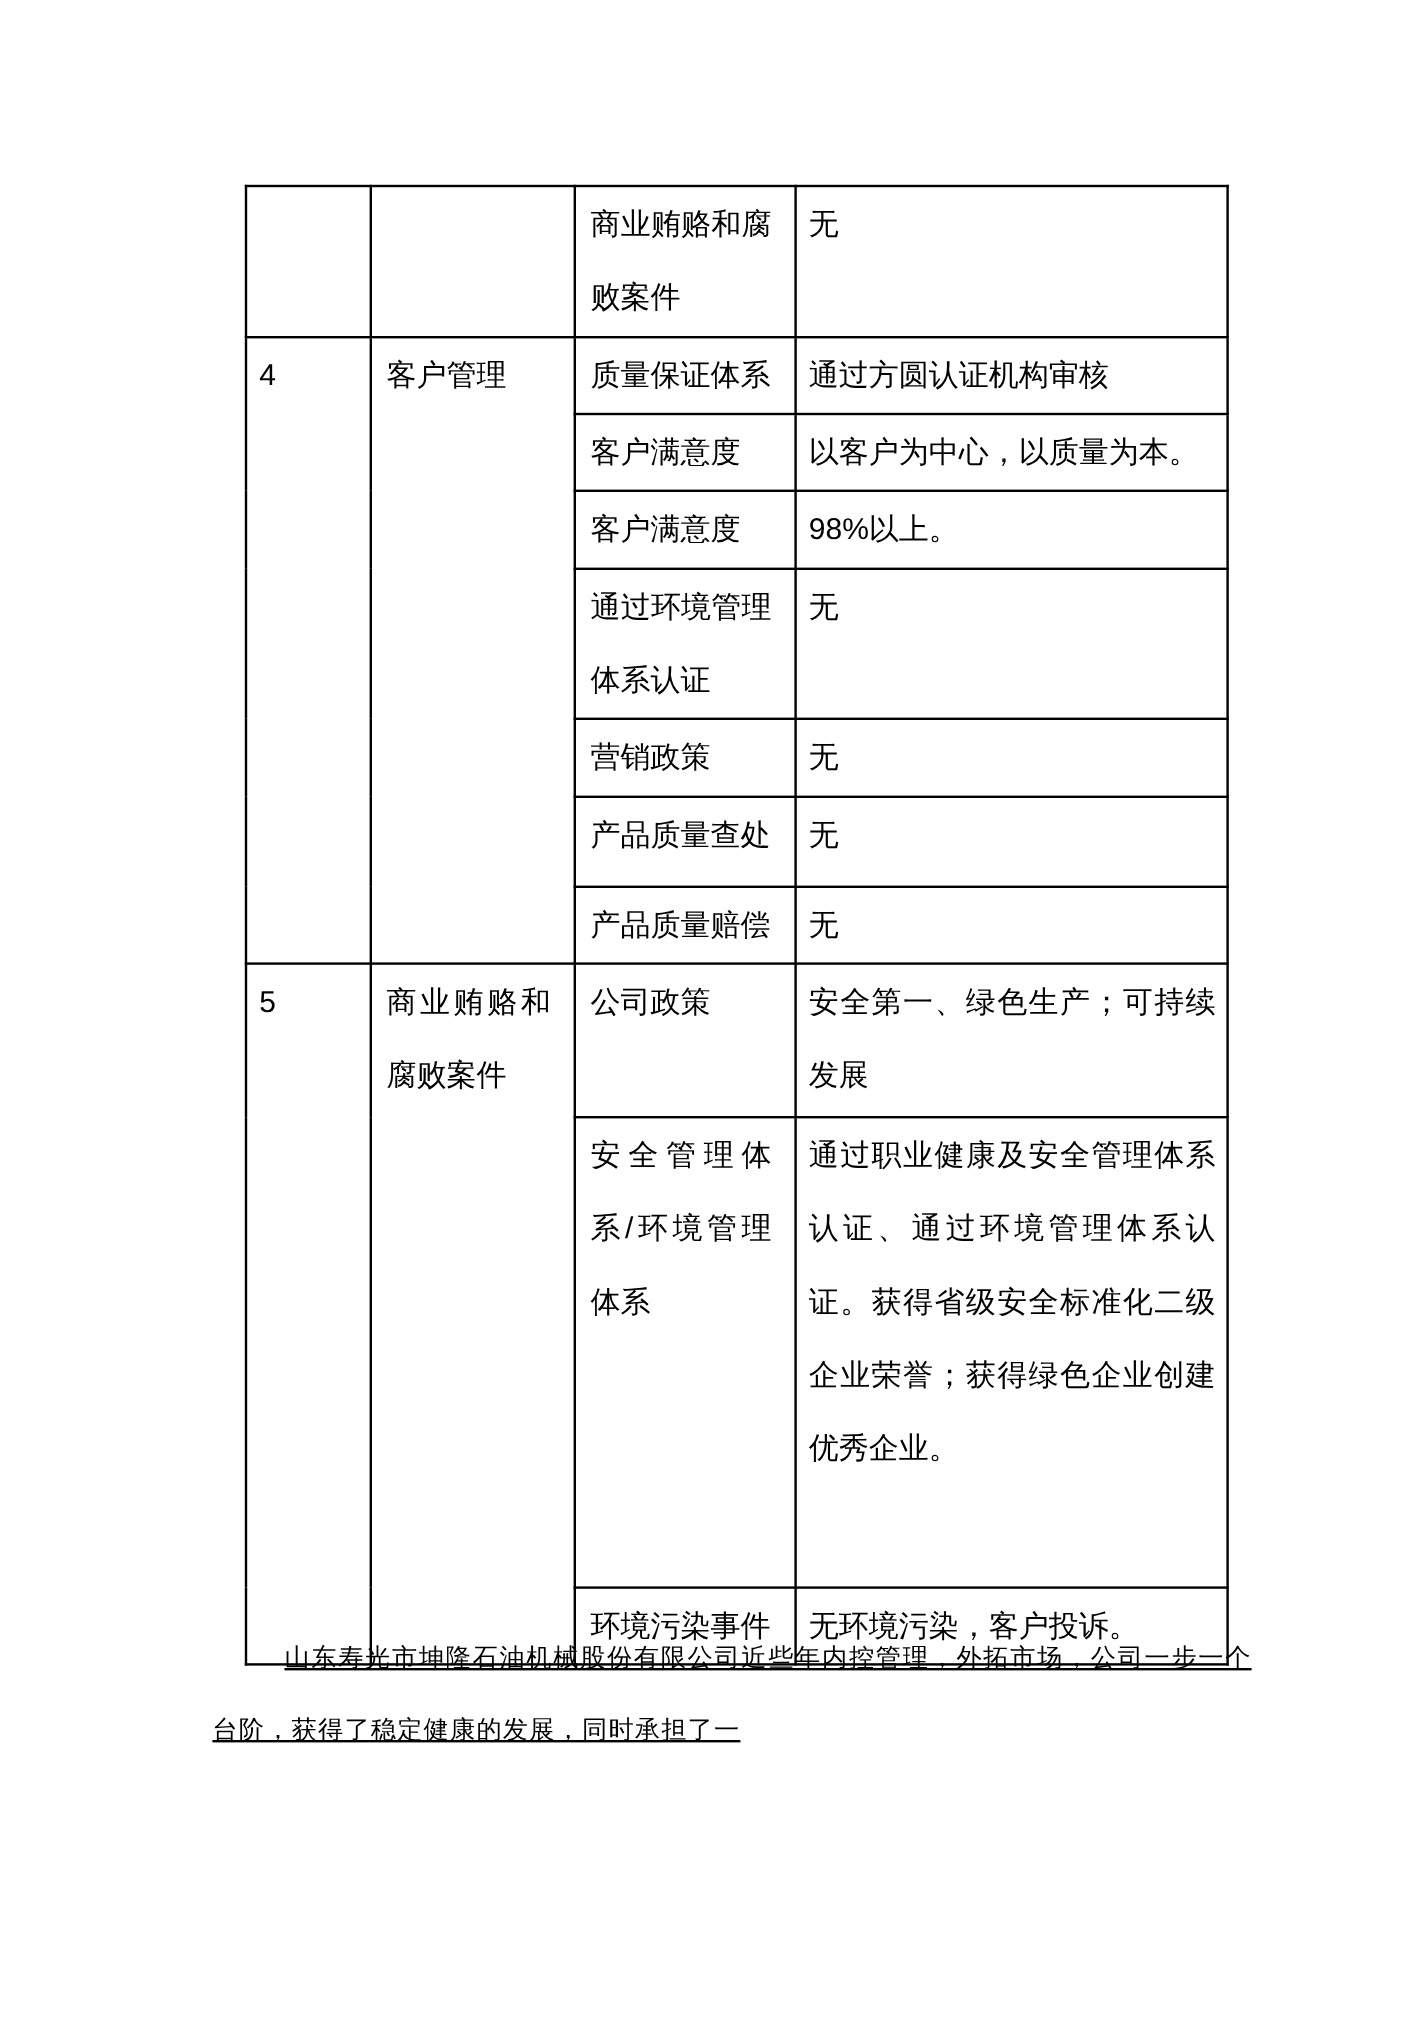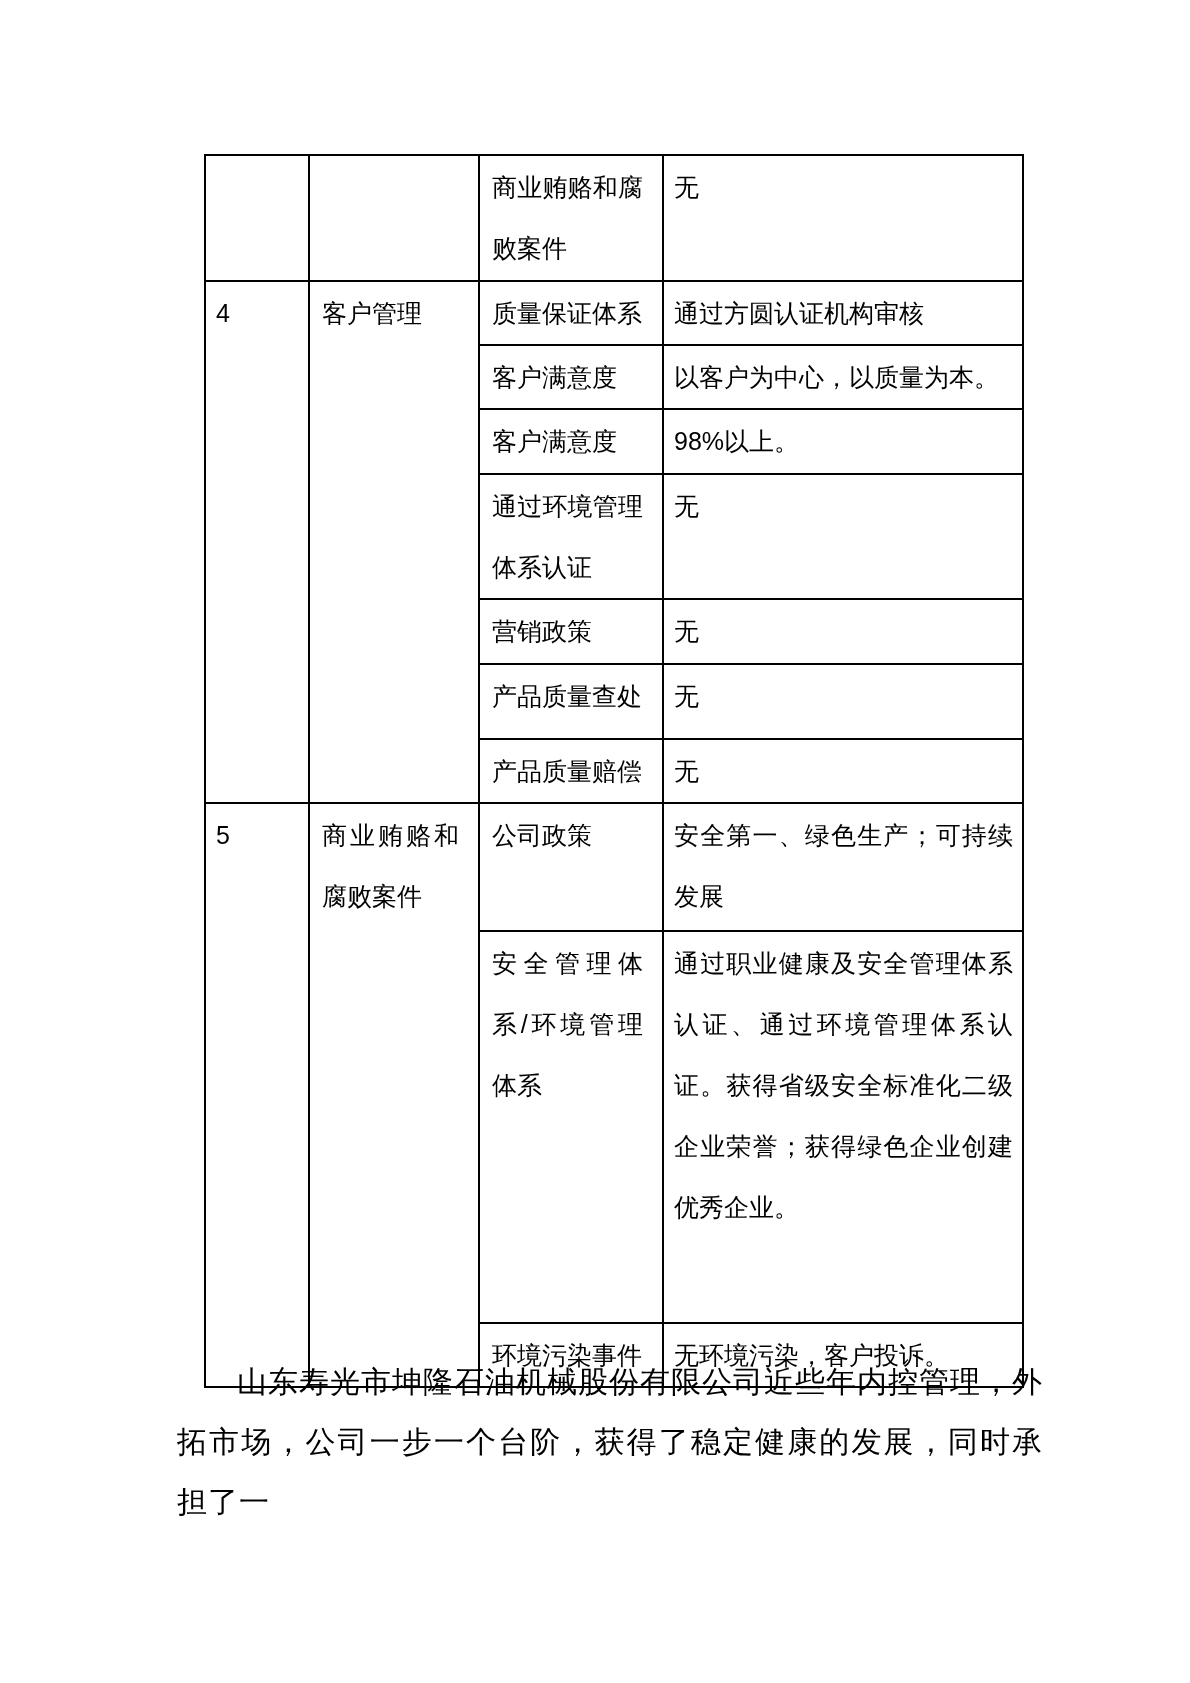--- a/index.html
+++ b/index.html
@@ -46,25 +46,26 @@
     font-size: 29px;
     line-height: 62px;
     letter-spacing: 1px;
     white-space: nowrap;
   }
   .body-paragraph {
     position: absolute;
     left: 177px;
     top: 1352px;
     width: 866px;
-    font-size: 30px;
+    font-size: 21px;
     line-height: 60px;
     letter-spacing: 1px;
     text-align: justify;
     text-indent: 60px;
+    text-decoration: underline;
   }
 </style>
 </head>
 <body>
 
 <div class="page">
 
   <table class="resp-table">
     <colgroup>
       <col style="width:104px">

